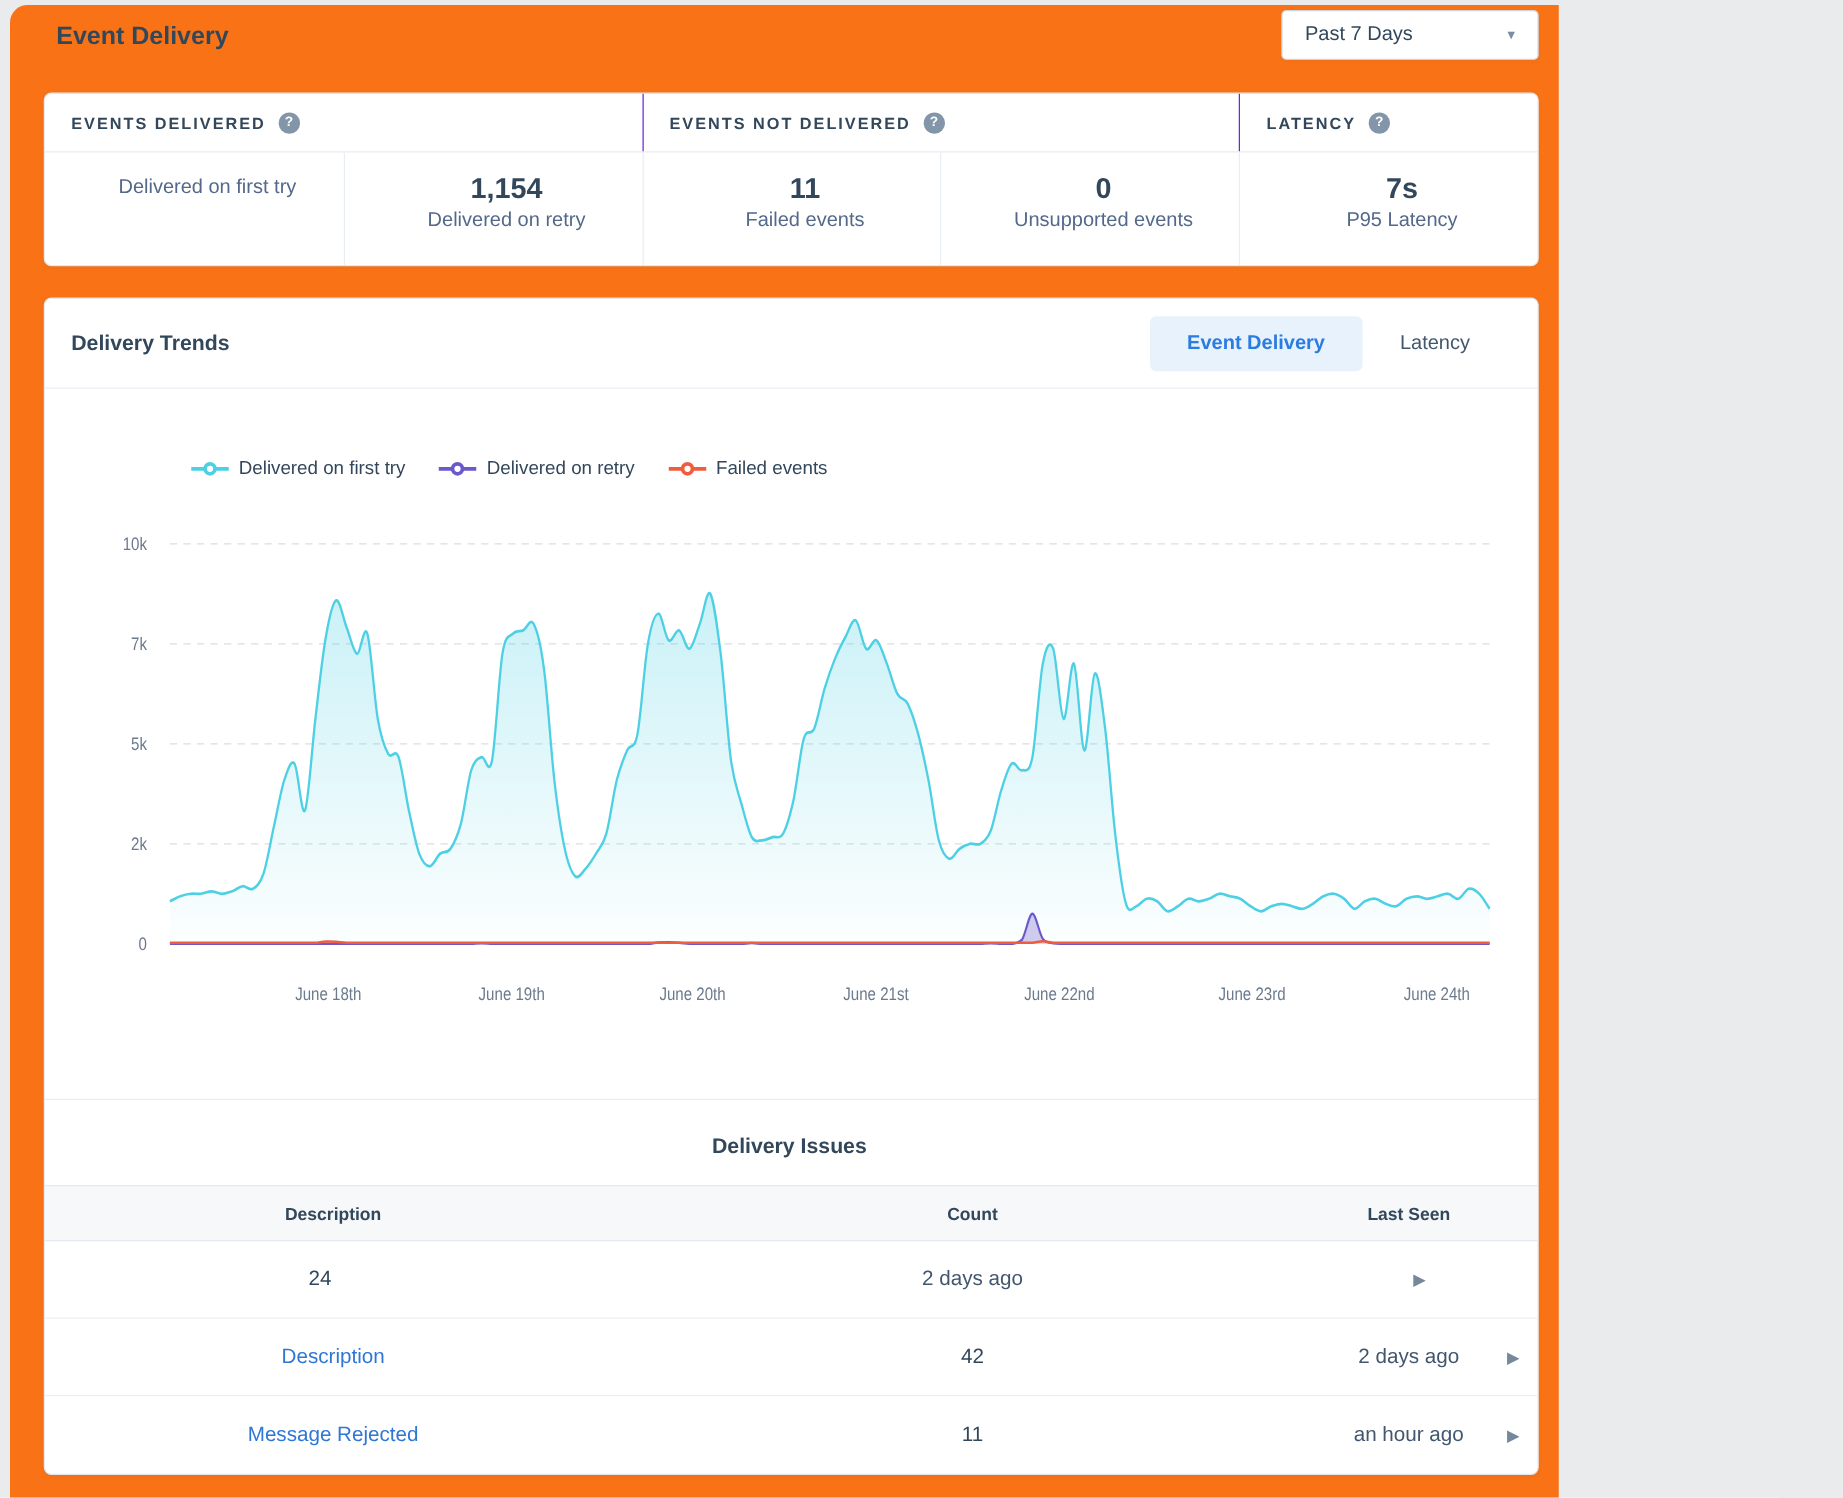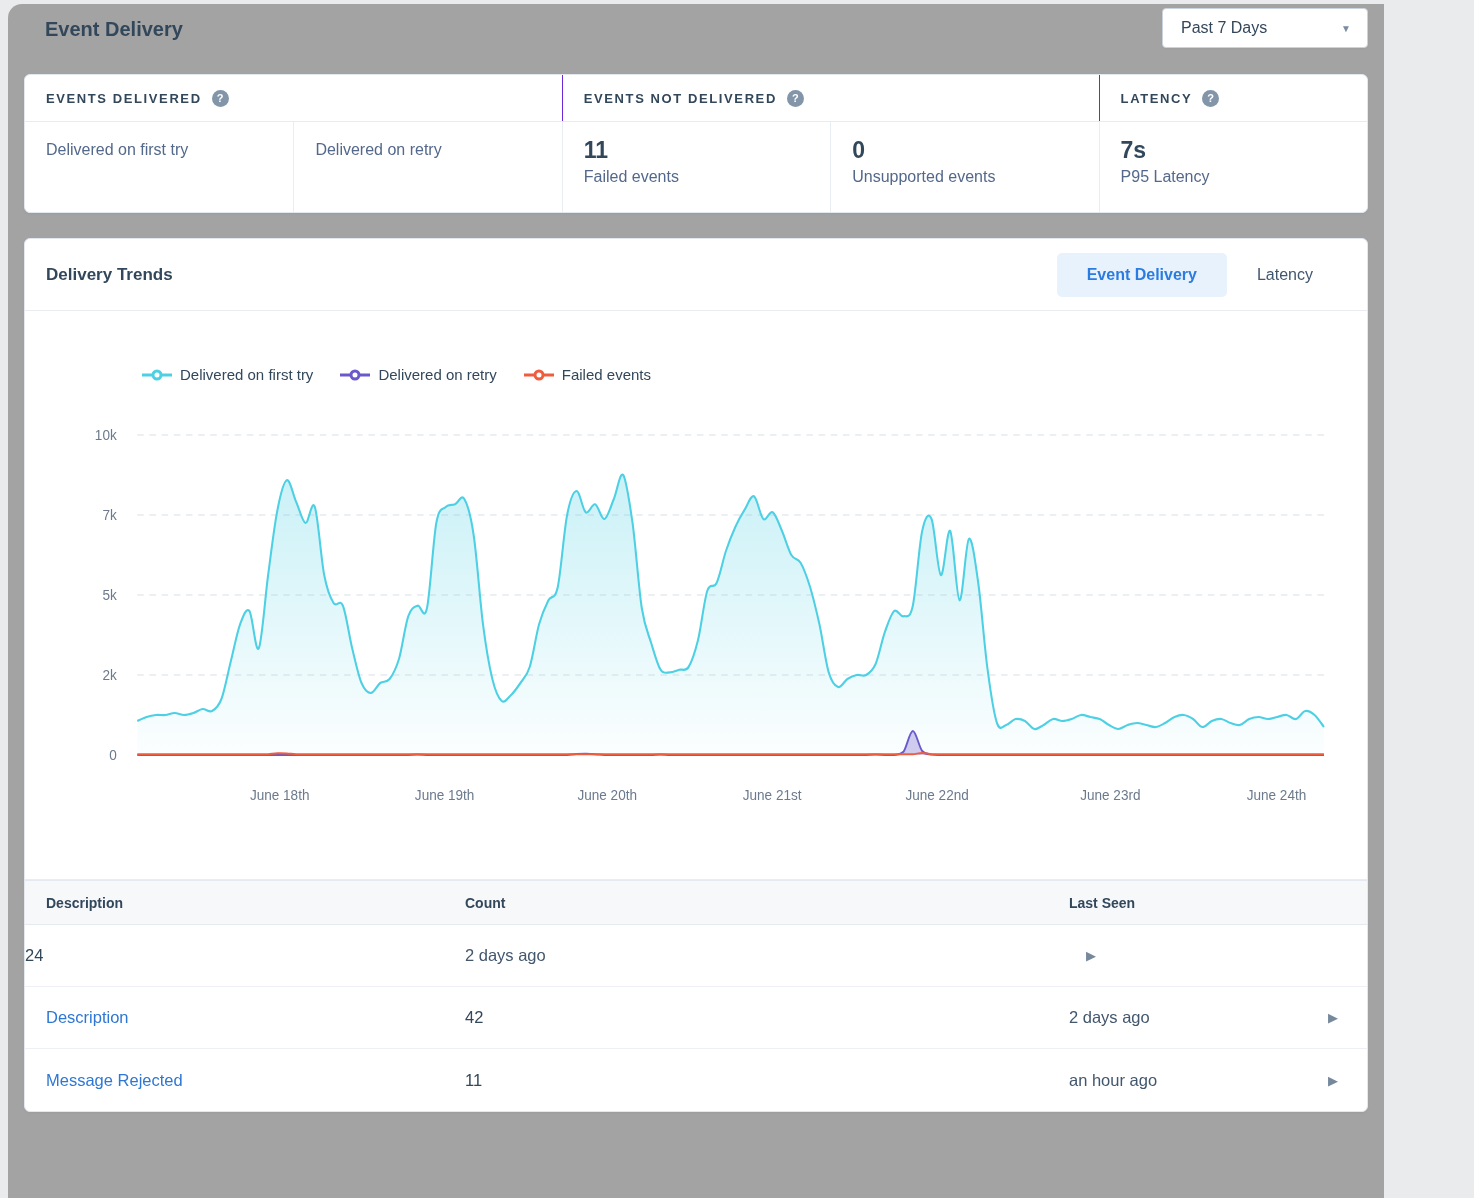--- a/index.html
+++ b/index.html
@@ -1,31 +1,31 @@
 <!DOCTYPE html>
 <html><head>
 <meta charset="utf-8">
 <style>
   * { margin:0; padding:0; box-sizing:border-box; }
   html,body { width:1474px; height:1198px; overflow:hidden;
     font-family:"Liberation Sans","DejaVu Sans",sans-serif;
     background:#eaebed; color:#33475b; }
-  .panel { position:absolute; left:8px; top:4px; width:1376px; height:1194px;
-    background:#a3a3a3; border-radius:14px 0 0 0; padding:0 16px; }
+  .panel { position:absolute; left:8px; top:4px; width:1239px; height:1194px;
+    background:#f97316; border-radius:14px 0 0 0; padding:0 16px;text-align:center; }
 
   
   .topbar { height:70px; display:flex; justify-content:space-between; align-items:flex-start; padding-top:4px; }
   .page-title { font-size:20px; font-weight:bold; color:#33475b; margin-top:10px; margin-left:21px; }
   .range-select { width:206px; height:40px; background:#fff; border:1px solid #cbd3dc; border-radius:4px;
     display:flex; align-items:center; justify-content:space-between; padding:0 16px 0 18px;
     font-size:16px; color:#33475b; cursor:pointer; box-shadow:0 1px 2px rgba(45,62,80,.04); }
   .caret { font-size:10px; color:#7b8ca1; }
 
   
-  .card { background:#fff; border:1px solid #e2e8ee; border-radius:6px; box-shadow:0 1px 3px rgba(45,62,80,.05); }
+  .card { background:#fff; border:1px solid #e2e8ee; border-radius:6px; box-shadow:0 1px 3px rgba(45,62,80,.05);margin-left:11px; }
 
   
   .stats-card { height:139px; }
   .stats-head { display:flex; border-bottom:1px solid #e7ecf1; height:47px; }
   .stats-head .grp { flex:0 0 40%; display:flex; align-items:center; gap:10px; padding-left:21px;
     font-size:13px; font-weight:bold; letter-spacing:1.6px; color:#33475b; }
   .stats-head .grp.g3 { flex:0 0 20%; }
   .stats-head .grp + .grp { border-left:1px solid #6d28d9; }
   .help-icon { width:17px; height:17px; border-radius:50%; background:#8295a9; color:#fff;
     font-size:11px; font-weight:bold; letter-spacing:0; display:inline-flex; align-items:center; justify-content:center; cursor:pointer; }
@@ -92,20 +92,21 @@
       <div class="grp g3">
         <span>LATENCY</span>
         <span class="help-icon">?</span>
       </div>
     </div>
     <div class="stats-vals">
       <div class="metric">
         <div class="lbl">Delivered on first try</div>
       </div>
       <div class="metric">
+        <div class="val">1,154</div>
         <div class="lbl">Delivered on retry</div>
       </div>
       <div class="metric">
         <div class="val">11</div>
         <div class="lbl">Failed events</div>
       </div>
       <div class="metric">
         <div class="val">0</div>
         <div class="lbl">Unsupported events</div>
       </div>
@@ -174,20 +175,21 @@
           <text x="1337.28" y="489" text-anchor="middle" fill="#6b7a8d" font-size="14.5">June 24th</text>
           <path d="M120.0,410.0C121.7,409.3 126.7,407.0 130.0,406.0C133.3,405.0 136.6,404.3 140.0,404.0C143.3,403.7 146.6,404.3 150.0,404.0C153.3,403.7 156.6,402.0 159.9,402.0C163.3,402.0 166.6,404.0 169.9,404.0C173.2,404.0 176.6,403.0 179.9,402.0C183.2,401.0 186.6,398.3 189.9,398.0C193.2,397.7 196.5,401.7 199.9,400.0C203.2,398.3 206.5,396.2 209.9,388.0C213.2,379.8 216.5,363.1 219.8,350.7C223.2,338.2 226.5,321.8 229.8,313.3C233.2,304.9 236.5,296.0 239.8,300.0C243.1,304.0 246.5,343.3 249.8,337.3C253.1,331.3 256.5,287.1 259.8,264.0C263.1,240.9 266.4,214.4 269.8,198.7C273.1,182.9 276.4,170.7 279.7,169.3C283.1,168.0 286.4,183.6 289.7,190.7C293.1,197.8 296.4,211.1 299.7,212.0C303.0,212.9 306.4,187.3 309.7,196.0C313.0,204.7 316.4,248.0 319.7,264.0C323.0,280.0 326.3,286.9 329.7,292.0C333.0,297.1 336.3,287.1 339.7,294.7C343.0,302.2 346.3,324.4 349.6,337.3C353.0,350.2 356.3,364.6 359.6,372.0C363.0,379.4 366.3,382.0 369.6,382.0C372.9,382.0 376.3,374.3 379.6,372.0C382.9,369.7 386.2,372.0 389.6,368.0C392.9,364.0 396.2,358.4 399.6,348.0C402.9,337.6 406.2,314.2 409.5,305.3C412.9,296.4 416.2,296.0 419.5,294.7C422.9,293.3 426.2,311.1 429.5,297.3C432.8,283.6 436.2,228.9 439.5,212.0C442.8,195.1 446.2,199.1 449.5,196.0C452.8,192.9 456.1,194.7 459.5,193.3C462.8,192.0 466.1,182.9 469.4,188.0C472.8,193.1 476.1,203.1 479.4,224.0C482.8,244.9 486.1,289.3 489.4,313.3C492.7,337.3 496.1,355.2 499.4,368.0C502.7,380.8 506.1,387.3 509.4,390.0C512.7,392.7 516.0,387.0 519.4,384.0C522.7,381.0 526.0,376.7 529.4,372.0C532.7,367.3 536.0,365.8 539.3,356.0C542.7,346.2 546.0,324.4 549.3,313.3C552.7,302.2 556.0,295.6 559.3,289.3C562.6,283.1 566.0,290.2 569.3,276.0C572.6,261.8 575.9,220.0 579.3,204.0C582.6,188.0 585.9,180.4 589.3,180.0C592.6,179.6 595.9,199.1 599.2,201.3C602.6,203.6 605.9,192.2 609.2,193.3C612.6,194.4 615.9,208.9 619.2,208.0C622.5,207.1 625.9,195.3 629.2,188.0C632.5,180.7 635.9,160.0 639.2,164.0C642.5,168.0 645.8,189.8 649.2,212.0C652.5,234.2 655.8,277.3 659.1,297.3C662.5,317.3 665.8,321.8 669.1,332.0C672.5,342.2 675.8,353.8 679.1,358.7C682.4,363.6 685.8,361.3 689.1,361.3C692.4,361.3 695.8,359.6 699.1,358.7C702.4,357.8 705.7,360.9 709.1,356.0C712.4,351.1 715.7,342.0 719.1,329.3C722.4,316.7 725.7,289.6 729.0,280.0C732.4,270.4 735.7,278.7 739.0,272.0C742.4,265.3 745.7,249.3 749.0,240.0C752.3,230.7 755.7,222.9 759.0,216.0C762.3,209.1 765.6,203.8 769.0,198.7C772.3,193.6 775.6,183.8 779.0,185.3C782.3,186.9 785.6,205.3 788.9,208.0C792.3,210.7 795.6,199.3 798.9,201.3C802.3,203.3 805.6,212.9 808.9,220.0C812.2,227.1 815.6,238.7 818.9,244.0C822.2,249.3 825.6,246.7 828.9,252.0C832.2,257.3 835.5,265.8 838.9,276.0C842.2,286.2 845.5,299.1 848.9,313.3C852.2,327.6 855.5,350.9 858.8,361.3C862.2,371.8 865.5,374.9 868.8,376.0C872.1,377.1 875.5,370.0 878.8,368.0C882.1,366.0 885.5,364.7 888.8,364.0C892.1,363.3 895.4,365.8 898.8,364.0C902.1,362.2 905.4,360.4 908.8,353.3C912.1,346.2 915.4,330.2 918.7,321.3C922.1,312.4 925.4,302.7 928.7,300.0C932.1,297.3 935.4,306.2 938.7,305.3C942.0,304.4 945.4,308.9 948.7,294.7C952.0,280.4 955.3,234.4 958.7,220.0C962.0,205.6 965.3,200.7 968.7,208.0C972.0,215.3 975.3,262.0 978.6,264.0C982.0,266.0 985.3,215.8 988.6,220.0C992.0,224.2 995.3,288.0 998.6,289.3C1001.9,290.7 1005.3,230.9 1008.6,228.0C1011.9,225.1 1015.3,250.2 1018.6,272.0C1021.9,293.8 1025.2,335.3 1028.6,358.7C1031.9,382.0 1035.2,402.8 1038.6,412.0C1041.9,421.2 1045.2,414.7 1048.5,414.0C1051.9,413.3 1055.2,408.7 1058.5,408.0C1061.8,407.3 1065.2,408.3 1068.5,410.0C1071.8,411.7 1075.2,417.3 1078.5,418.0C1081.8,418.7 1085.1,415.7 1088.5,414.0C1091.8,412.3 1095.1,408.7 1098.5,408.0C1101.8,407.3 1105.1,410.0 1108.4,410.0C1111.8,410.0 1115.1,409.0 1118.4,408.0C1121.8,407.0 1125.1,404.3 1128.4,404.0C1131.7,403.7 1135.1,405.3 1138.4,406.0C1141.7,406.7 1145.0,406.7 1148.4,408.0C1151.7,409.3 1155.0,412.3 1158.4,414.0C1161.7,415.7 1165.0,418.0 1168.3,418.0C1171.7,418.0 1175.0,415.0 1178.3,414.0C1181.7,413.0 1185.0,412.0 1188.3,412.0C1191.6,412.0 1195.0,413.3 1198.3,414.0C1201.6,414.7 1205.0,416.3 1208.3,416.0C1211.6,415.7 1214.9,413.7 1218.3,412.0C1221.6,410.3 1224.9,407.3 1228.3,406.0C1231.6,404.7 1234.9,403.7 1238.2,404.0C1241.6,404.3 1244.9,406.0 1248.2,408.0C1251.5,410.0 1254.9,415.7 1258.2,416.0C1261.5,416.3 1264.9,411.3 1268.2,410.0C1271.5,408.7 1274.8,407.7 1278.2,408.0C1281.5,408.3 1284.8,411.0 1288.2,412.0C1291.5,413.0 1294.8,414.7 1298.1,414.0C1301.5,413.3 1304.8,409.3 1308.1,408.0C1311.5,406.7 1314.8,406.0 1318.1,406.0C1321.4,406.0 1324.8,408.0 1328.1,408.0C1331.4,408.0 1334.8,406.7 1338.1,406.0C1341.4,405.3 1344.7,403.7 1348.1,404.0C1351.4,404.3 1354.7,408.7 1358.0,408.0C1361.4,407.3 1364.7,400.7 1368.0,400.0C1371.4,399.3 1374.7,401.3 1378.0,404.0C1381.3,406.7 1386.3,414.0 1388.0,416.0L1388,444L120,444Z" fill="url(#cg)" stroke="none"></path>
           <path d="M120.0,410.0C121.7,409.3 126.7,407.0 130.0,406.0C133.3,405.0 136.6,404.3 140.0,404.0C143.3,403.7 146.6,404.3 150.0,404.0C153.3,403.7 156.6,402.0 159.9,402.0C163.3,402.0 166.6,404.0 169.9,404.0C173.2,404.0 176.6,403.0 179.9,402.0C183.2,401.0 186.6,398.3 189.9,398.0C193.2,397.7 196.5,401.7 199.9,400.0C203.2,398.3 206.5,396.2 209.9,388.0C213.2,379.8 216.5,363.1 219.8,350.7C223.2,338.2 226.5,321.8 229.8,313.3C233.2,304.9 236.5,296.0 239.8,300.0C243.1,304.0 246.5,343.3 249.8,337.3C253.1,331.3 256.5,287.1 259.8,264.0C263.1,240.9 266.4,214.4 269.8,198.7C273.1,182.9 276.4,170.7 279.7,169.3C283.1,168.0 286.4,183.6 289.7,190.7C293.1,197.8 296.4,211.1 299.7,212.0C303.0,212.9 306.4,187.3 309.7,196.0C313.0,204.7 316.4,248.0 319.7,264.0C323.0,280.0 326.3,286.9 329.7,292.0C333.0,297.1 336.3,287.1 339.7,294.7C343.0,302.2 346.3,324.4 349.6,337.3C353.0,350.2 356.3,364.6 359.6,372.0C363.0,379.4 366.3,382.0 369.6,382.0C372.9,382.0 376.3,374.3 379.6,372.0C382.9,369.7 386.2,372.0 389.6,368.0C392.9,364.0 396.2,358.4 399.6,348.0C402.9,337.6 406.2,314.2 409.5,305.3C412.9,296.4 416.2,296.0 419.5,294.7C422.9,293.3 426.2,311.1 429.5,297.3C432.8,283.6 436.2,228.9 439.5,212.0C442.8,195.1 446.2,199.1 449.5,196.0C452.8,192.9 456.1,194.7 459.5,193.3C462.8,192.0 466.1,182.9 469.4,188.0C472.8,193.1 476.1,203.1 479.4,224.0C482.8,244.9 486.1,289.3 489.4,313.3C492.7,337.3 496.1,355.2 499.4,368.0C502.7,380.8 506.1,387.3 509.4,390.0C512.7,392.7 516.0,387.0 519.4,384.0C522.7,381.0 526.0,376.7 529.4,372.0C532.7,367.3 536.0,365.8 539.3,356.0C542.7,346.2 546.0,324.4 549.3,313.3C552.7,302.2 556.0,295.6 559.3,289.3C562.6,283.1 566.0,290.2 569.3,276.0C572.6,261.8 575.9,220.0 579.3,204.0C582.6,188.0 585.9,180.4 589.3,180.0C592.6,179.6 595.9,199.1 599.2,201.3C602.6,203.6 605.9,192.2 609.2,193.3C612.6,194.4 615.9,208.9 619.2,208.0C622.5,207.1 625.9,195.3 629.2,188.0C632.5,180.7 635.9,160.0 639.2,164.0C642.5,168.0 645.8,189.8 649.2,212.0C652.5,234.2 655.8,277.3 659.1,297.3C662.5,317.3 665.8,321.8 669.1,332.0C672.5,342.2 675.8,353.8 679.1,358.7C682.4,363.6 685.8,361.3 689.1,361.3C692.4,361.3 695.8,359.6 699.1,358.7C702.4,357.8 705.7,360.9 709.1,356.0C712.4,351.1 715.7,342.0 719.1,329.3C722.4,316.7 725.7,289.6 729.0,280.0C732.4,270.4 735.7,278.7 739.0,272.0C742.4,265.3 745.7,249.3 749.0,240.0C752.3,230.7 755.7,222.9 759.0,216.0C762.3,209.1 765.6,203.8 769.0,198.7C772.3,193.6 775.6,183.8 779.0,185.3C782.3,186.9 785.6,205.3 788.9,208.0C792.3,210.7 795.6,199.3 798.9,201.3C802.3,203.3 805.6,212.9 808.9,220.0C812.2,227.1 815.6,238.7 818.9,244.0C822.2,249.3 825.6,246.7 828.9,252.0C832.2,257.3 835.5,265.8 838.9,276.0C842.2,286.2 845.5,299.1 848.9,313.3C852.2,327.6 855.5,350.9 858.8,361.3C862.2,371.8 865.5,374.9 868.8,376.0C872.1,377.1 875.5,370.0 878.8,368.0C882.1,366.0 885.5,364.7 888.8,364.0C892.1,363.3 895.4,365.8 898.8,364.0C902.1,362.2 905.4,360.4 908.8,353.3C912.1,346.2 915.4,330.2 918.7,321.3C922.1,312.4 925.4,302.7 928.7,300.0C932.1,297.3 935.4,306.2 938.7,305.3C942.0,304.4 945.4,308.9 948.7,294.7C952.0,280.4 955.3,234.4 958.7,220.0C962.0,205.6 965.3,200.7 968.7,208.0C972.0,215.3 975.3,262.0 978.6,264.0C982.0,266.0 985.3,215.8 988.6,220.0C992.0,224.2 995.3,288.0 998.6,289.3C1001.9,290.7 1005.3,230.9 1008.6,228.0C1011.9,225.1 1015.3,250.2 1018.6,272.0C1021.9,293.8 1025.2,335.3 1028.6,358.7C1031.9,382.0 1035.2,402.8 1038.6,412.0C1041.9,421.2 1045.2,414.7 1048.5,414.0C1051.9,413.3 1055.2,408.7 1058.5,408.0C1061.8,407.3 1065.2,408.3 1068.5,410.0C1071.8,411.7 1075.2,417.3 1078.5,418.0C1081.8,418.7 1085.1,415.7 1088.5,414.0C1091.8,412.3 1095.1,408.7 1098.5,408.0C1101.8,407.3 1105.1,410.0 1108.4,410.0C1111.8,410.0 1115.1,409.0 1118.4,408.0C1121.8,407.0 1125.1,404.3 1128.4,404.0C1131.7,403.7 1135.1,405.3 1138.4,406.0C1141.7,406.7 1145.0,406.7 1148.4,408.0C1151.7,409.3 1155.0,412.3 1158.4,414.0C1161.7,415.7 1165.0,418.0 1168.3,418.0C1171.7,418.0 1175.0,415.0 1178.3,414.0C1181.7,413.0 1185.0,412.0 1188.3,412.0C1191.6,412.0 1195.0,413.3 1198.3,414.0C1201.6,414.7 1205.0,416.3 1208.3,416.0C1211.6,415.7 1214.9,413.7 1218.3,412.0C1221.6,410.3 1224.9,407.3 1228.3,406.0C1231.6,404.7 1234.9,403.7 1238.2,404.0C1241.6,404.3 1244.9,406.0 1248.2,408.0C1251.5,410.0 1254.9,415.7 1258.2,416.0C1261.5,416.3 1264.9,411.3 1268.2,410.0C1271.5,408.7 1274.8,407.7 1278.2,408.0C1281.5,408.3 1284.8,411.0 1288.2,412.0C1291.5,413.0 1294.8,414.7 1298.1,414.0C1301.5,413.3 1304.8,409.3 1308.1,408.0C1311.5,406.7 1314.8,406.0 1318.1,406.0C1321.4,406.0 1324.8,408.0 1328.1,408.0C1331.4,408.0 1334.8,406.7 1338.1,406.0C1341.4,405.3 1344.7,403.7 1348.1,404.0C1351.4,404.3 1354.7,408.7 1358.0,408.0C1361.4,407.3 1364.7,400.7 1368.0,400.0C1371.4,399.3 1374.7,401.3 1378.0,404.0C1381.3,406.7 1386.3,414.0 1388.0,416.0" fill="none" stroke="#4dd0e4" stroke-width="2.2" stroke-linejoin="round"></path>
           <path d="M120.0,444.0C121.7,444.0 126.7,444.0 130.0,444.0C133.3,444.0 136.6,444.0 140.0,444.0C143.3,444.0 146.6,444.0 150.0,444.0C153.3,444.0 156.6,444.0 159.9,444.0C163.3,444.0 166.6,444.0 169.9,444.0C173.2,444.0 176.6,444.0 179.9,444.0C183.2,444.0 186.6,444.0 189.9,444.0C193.2,444.0 196.5,444.0 199.9,444.0C203.2,444.0 206.5,444.0 209.9,444.0C213.2,444.0 216.5,444.0 219.8,444.0C223.2,444.0 226.5,444.0 229.8,444.0C233.2,444.0 236.5,444.0 239.8,444.0C243.1,444.0 246.5,444.0 249.8,444.0C253.1,444.0 256.5,444.0 259.8,444.0C263.1,444.0 266.4,444.0 269.8,444.0C273.1,444.0 276.4,444.0 279.7,444.0C283.1,444.0 286.4,444.0 289.7,444.0C293.1,444.0 296.4,444.0 299.7,444.0C303.0,444.0 306.4,444.0 309.7,444.0C313.0,444.0 316.4,444.0 319.7,444.0C323.0,444.0 326.3,444.0 329.7,444.0C333.0,444.0 336.3,444.0 339.7,444.0C343.0,444.0 346.3,444.0 349.6,444.0C353.0,444.0 356.3,444.0 359.6,444.0C363.0,444.0 366.3,444.0 369.6,444.0C372.9,444.0 376.3,444.0 379.6,444.0C382.9,444.0 386.2,444.0 389.6,444.0C392.9,444.0 396.2,444.0 399.6,444.0C402.9,444.0 406.2,444.0 409.5,444.0C412.9,443.9 416.2,443.6 419.5,443.6C422.9,443.6 426.2,443.9 429.5,444.0C432.8,444.0 436.2,444.0 439.5,444.0C442.8,444.0 446.2,444.0 449.5,444.0C452.8,444.0 456.1,444.0 459.5,444.0C462.8,444.0 466.1,444.0 469.4,444.0C472.8,444.0 476.1,444.0 479.4,444.0C482.8,444.0 486.1,444.0 489.4,444.0C492.7,444.0 496.1,444.0 499.4,444.0C502.7,444.0 506.1,444.0 509.4,444.0C512.7,444.0 516.0,444.0 519.4,444.0C522.7,444.0 526.0,444.0 529.4,444.0C532.7,444.0 536.0,444.0 539.3,444.0C542.7,444.0 546.0,444.0 549.3,444.0C552.7,444.0 556.0,444.0 559.3,444.0C562.6,444.0 566.0,444.0 569.3,444.0C572.6,444.0 575.9,444.0 579.3,444.0C582.6,443.8 585.9,443.2 589.3,443.0C592.6,442.8 595.9,442.8 599.2,442.8C602.6,442.8 605.9,443.0 609.2,443.2C612.6,443.4 615.9,443.9 619.2,444.0C622.5,444.0 625.9,444.0 629.2,444.0C632.5,444.0 635.9,444.0 639.2,444.0C642.5,444.0 645.8,444.0 649.2,444.0C652.5,444.0 655.8,444.0 659.1,444.0C662.5,444.0 665.8,444.0 669.1,444.0C672.5,443.9 675.8,443.4 679.1,443.4C682.4,443.4 685.8,443.9 689.1,444.0C692.4,444.0 695.8,444.0 699.1,444.0C702.4,444.0 705.7,444.0 709.1,444.0C712.4,444.0 715.7,444.0 719.1,444.0C722.4,444.0 725.7,444.0 729.0,444.0C732.4,444.0 735.7,444.0 739.0,444.0C742.4,444.0 745.7,444.0 749.0,444.0C752.3,444.0 755.7,444.0 759.0,444.0C762.3,444.0 765.6,444.0 769.0,444.0C772.3,444.0 775.6,444.0 779.0,444.0C782.3,444.0 785.6,444.0 788.9,444.0C792.3,444.0 795.6,444.0 798.9,444.0C802.3,444.0 805.6,444.0 808.9,444.0C812.2,444.0 815.6,444.0 818.9,444.0C822.2,444.0 825.6,444.0 828.9,444.0C832.2,444.0 835.5,444.0 838.9,444.0C842.2,444.0 845.5,444.0 848.9,444.0C852.2,444.0 855.5,444.0 858.8,444.0C862.2,444.0 865.5,444.0 868.8,444.0C872.1,444.0 875.5,444.0 878.8,444.0C882.1,444.0 885.5,444.0 888.8,444.0C892.1,444.0 895.4,444.0 898.8,444.0C902.1,443.9 905.4,443.6 908.8,443.6C912.1,443.6 915.4,443.9 918.7,444.0C922.1,444.0 925.4,444.0 928.7,444.0C932.1,443.5 935.4,444.0 938.7,440.8C942.0,436.8 945.4,420.1 948.7,420.0C952.0,419.9 955.3,436.1 958.7,440.0C962.0,443.9 965.3,442.9 968.7,443.6C972.0,444.0 975.3,443.9 978.6,444.0C982.0,444.0 985.3,444.0 988.6,444.0C992.0,444.0 995.3,444.0 998.6,444.0C1001.9,444.0 1005.3,444.0 1008.6,444.0C1011.9,444.0 1015.3,444.0 1018.6,444.0C1021.9,444.0 1025.2,444.0 1028.6,444.0C1031.9,444.0 1035.2,444.0 1038.6,444.0C1041.9,444.0 1045.2,444.0 1048.5,444.0C1051.9,444.0 1055.2,444.0 1058.5,444.0C1061.8,444.0 1065.2,444.0 1068.5,444.0C1071.8,444.0 1075.2,444.0 1078.5,444.0C1081.8,444.0 1085.1,444.0 1088.5,444.0C1091.8,444.0 1095.1,444.0 1098.5,444.0C1101.8,444.0 1105.1,444.0 1108.4,444.0C1111.8,444.0 1115.1,444.0 1118.4,444.0C1121.8,444.0 1125.1,444.0 1128.4,444.0C1131.7,444.0 1135.1,444.0 1138.4,444.0C1141.7,444.0 1145.0,444.0 1148.4,444.0C1151.7,444.0 1155.0,444.0 1158.4,444.0C1161.7,444.0 1165.0,444.0 1168.3,444.0C1171.7,444.0 1175.0,444.0 1178.3,444.0C1181.7,444.0 1185.0,444.0 1188.3,444.0C1191.6,444.0 1195.0,444.0 1198.3,444.0C1201.6,444.0 1205.0,444.0 1208.3,444.0C1211.6,444.0 1214.9,444.0 1218.3,444.0C1221.6,444.0 1224.9,444.0 1228.3,444.0C1231.6,444.0 1234.9,444.0 1238.2,444.0C1241.6,444.0 1244.9,444.0 1248.2,444.0C1251.5,444.0 1254.9,444.0 1258.2,444.0C1261.5,444.0 1264.9,444.0 1268.2,444.0C1271.5,444.0 1274.8,444.0 1278.2,444.0C1281.5,444.0 1284.8,444.0 1288.2,444.0C1291.5,444.0 1294.8,444.0 1298.1,444.0C1301.5,444.0 1304.8,444.0 1308.1,444.0C1311.5,444.0 1314.8,444.0 1318.1,444.0C1321.4,444.0 1324.8,444.0 1328.1,444.0C1331.4,444.0 1334.8,444.0 1338.1,444.0C1341.4,444.0 1344.7,444.0 1348.1,444.0C1351.4,444.0 1354.7,444.0 1358.0,444.0C1361.4,444.0 1364.7,444.0 1368.0,444.0C1371.4,444.0 1374.7,444.0 1378.0,444.0C1381.3,444.0 1386.3,444.0 1388.0,444.0L1388,444L120,444Z" fill="rgba(106,89,203,0.30)" stroke="none"></path>
           <path d="M120.0,444.0C121.7,444.0 126.7,444.0 130.0,444.0C133.3,444.0 136.6,444.0 140.0,444.0C143.3,444.0 146.6,444.0 150.0,444.0C153.3,444.0 156.6,444.0 159.9,444.0C163.3,444.0 166.6,444.0 169.9,444.0C173.2,444.0 176.6,444.0 179.9,444.0C183.2,444.0 186.6,444.0 189.9,444.0C193.2,444.0 196.5,444.0 199.9,444.0C203.2,444.0 206.5,444.0 209.9,444.0C213.2,444.0 216.5,444.0 219.8,444.0C223.2,444.0 226.5,444.0 229.8,444.0C233.2,444.0 236.5,444.0 239.8,444.0C243.1,444.0 246.5,444.0 249.8,444.0C253.1,444.0 256.5,444.0 259.8,444.0C263.1,444.0 266.4,444.0 269.8,444.0C273.1,444.0 276.4,444.0 279.7,444.0C283.1,444.0 286.4,444.0 289.7,444.0C293.1,444.0 296.4,444.0 299.7,444.0C303.0,444.0 306.4,444.0 309.7,444.0C313.0,444.0 316.4,444.0 319.7,444.0C323.0,444.0 326.3,444.0 329.7,444.0C333.0,444.0 336.3,444.0 339.7,444.0C343.0,444.0 346.3,444.0 349.6,444.0C353.0,444.0 356.3,444.0 359.6,444.0C363.0,444.0 366.3,444.0 369.6,444.0C372.9,444.0 376.3,444.0 379.6,444.0C382.9,444.0 386.2,444.0 389.6,444.0C392.9,444.0 396.2,444.0 399.6,444.0C402.9,444.0 406.2,444.0 409.5,444.0C412.9,443.9 416.2,443.6 419.5,443.6C422.9,443.6 426.2,443.9 429.5,444.0C432.8,444.0 436.2,444.0 439.5,444.0C442.8,444.0 446.2,444.0 449.5,444.0C452.8,444.0 456.1,444.0 459.5,444.0C462.8,444.0 466.1,444.0 469.4,444.0C472.8,444.0 476.1,444.0 479.4,444.0C482.8,444.0 486.1,444.0 489.4,444.0C492.7,444.0 496.1,444.0 499.4,444.0C502.7,444.0 506.1,444.0 509.4,444.0C512.7,444.0 516.0,444.0 519.4,444.0C522.7,444.0 526.0,444.0 529.4,444.0C532.7,444.0 536.0,444.0 539.3,444.0C542.7,444.0 546.0,444.0 549.3,444.0C552.7,444.0 556.0,444.0 559.3,444.0C562.6,444.0 566.0,444.0 569.3,444.0C572.6,444.0 575.9,444.0 579.3,444.0C582.6,443.8 585.9,443.2 589.3,443.0C592.6,442.8 595.9,442.8 599.2,442.8C602.6,442.8 605.9,443.0 609.2,443.2C612.6,443.4 615.9,443.9 619.2,444.0C622.5,444.0 625.9,444.0 629.2,444.0C632.5,444.0 635.9,444.0 639.2,444.0C642.5,444.0 645.8,444.0 649.2,444.0C652.5,444.0 655.8,444.0 659.1,444.0C662.5,444.0 665.8,444.0 669.1,444.0C672.5,443.9 675.8,443.4 679.1,443.4C682.4,443.4 685.8,443.9 689.1,444.0C692.4,444.0 695.8,444.0 699.1,444.0C702.4,444.0 705.7,444.0 709.1,444.0C712.4,444.0 715.7,444.0 719.1,444.0C722.4,444.0 725.7,444.0 729.0,444.0C732.4,444.0 735.7,444.0 739.0,444.0C742.4,444.0 745.7,444.0 749.0,444.0C752.3,444.0 755.7,444.0 759.0,444.0C762.3,444.0 765.6,444.0 769.0,444.0C772.3,444.0 775.6,444.0 779.0,444.0C782.3,444.0 785.6,444.0 788.9,444.0C792.3,444.0 795.6,444.0 798.9,444.0C802.3,444.0 805.6,444.0 808.9,444.0C812.2,444.0 815.6,444.0 818.9,444.0C822.2,444.0 825.6,444.0 828.9,444.0C832.2,444.0 835.5,444.0 838.9,444.0C842.2,444.0 845.5,444.0 848.9,444.0C852.2,444.0 855.5,444.0 858.8,444.0C862.2,444.0 865.5,444.0 868.8,444.0C872.1,444.0 875.5,444.0 878.8,444.0C882.1,444.0 885.5,444.0 888.8,444.0C892.1,444.0 895.4,444.0 898.8,444.0C902.1,443.9 905.4,443.6 908.8,443.6C912.1,443.6 915.4,443.9 918.7,444.0C922.1,444.0 925.4,444.0 928.7,444.0C932.1,443.5 935.4,444.0 938.7,440.8C942.0,436.8 945.4,420.1 948.7,420.0C952.0,419.9 955.3,436.1 958.7,440.0C962.0,443.9 965.3,442.9 968.7,443.6C972.0,444.0 975.3,443.9 978.6,444.0C982.0,444.0 985.3,444.0 988.6,444.0C992.0,444.0 995.3,444.0 998.6,444.0C1001.9,444.0 1005.3,444.0 1008.6,444.0C1011.9,444.0 1015.3,444.0 1018.6,444.0C1021.9,444.0 1025.2,444.0 1028.6,444.0C1031.9,444.0 1035.2,444.0 1038.6,444.0C1041.9,444.0 1045.2,444.0 1048.5,444.0C1051.9,444.0 1055.2,444.0 1058.5,444.0C1061.8,444.0 1065.2,444.0 1068.5,444.0C1071.8,444.0 1075.2,444.0 1078.5,444.0C1081.8,444.0 1085.1,444.0 1088.5,444.0C1091.8,444.0 1095.1,444.0 1098.5,444.0C1101.8,444.0 1105.1,444.0 1108.4,444.0C1111.8,444.0 1115.1,444.0 1118.4,444.0C1121.8,444.0 1125.1,444.0 1128.4,444.0C1131.7,444.0 1135.1,444.0 1138.4,444.0C1141.7,444.0 1145.0,444.0 1148.4,444.0C1151.7,444.0 1155.0,444.0 1158.4,444.0C1161.7,444.0 1165.0,444.0 1168.3,444.0C1171.7,444.0 1175.0,444.0 1178.3,444.0C1181.7,444.0 1185.0,444.0 1188.3,444.0C1191.6,444.0 1195.0,444.0 1198.3,444.0C1201.6,444.0 1205.0,444.0 1208.3,444.0C1211.6,444.0 1214.9,444.0 1218.3,444.0C1221.6,444.0 1224.9,444.0 1228.3,444.0C1231.6,444.0 1234.9,444.0 1238.2,444.0C1241.6,444.0 1244.9,444.0 1248.2,444.0C1251.5,444.0 1254.9,444.0 1258.2,444.0C1261.5,444.0 1264.9,444.0 1268.2,444.0C1271.5,444.0 1274.8,444.0 1278.2,444.0C1281.5,444.0 1284.8,444.0 1288.2,444.0C1291.5,444.0 1294.8,444.0 1298.1,444.0C1301.5,444.0 1304.8,444.0 1308.1,444.0C1311.5,444.0 1314.8,444.0 1318.1,444.0C1321.4,444.0 1324.8,444.0 1328.1,444.0C1331.4,444.0 1334.8,444.0 1338.1,444.0C1341.4,444.0 1344.7,444.0 1348.1,444.0C1351.4,444.0 1354.7,444.0 1358.0,444.0C1361.4,444.0 1364.7,444.0 1368.0,444.0C1371.4,444.0 1374.7,444.0 1378.0,444.0C1381.3,444.0 1386.3,444.0 1388.0,444.0" fill="none" stroke="#6a59cb" stroke-width="2"></path>
           <path d="M120.0,443.2C121.7,443.2 126.7,443.2 130.0,443.2C133.3,443.2 136.6,443.2 140.0,443.2C143.3,443.2 146.6,443.2 150.0,443.2C153.3,443.2 156.6,443.2 159.9,443.2C163.3,443.2 166.6,443.2 169.9,443.2C173.2,443.2 176.6,443.2 179.9,443.2C183.2,443.2 186.6,443.2 189.9,443.2C193.2,443.2 196.5,443.2 199.9,443.2C203.2,443.2 206.5,443.2 209.9,443.2C213.2,443.2 216.5,443.2 219.8,443.2C223.2,443.2 226.5,443.2 229.8,443.2C233.2,443.2 236.5,443.2 239.8,443.2C243.1,443.2 246.5,443.2 249.8,443.2C253.1,443.2 256.5,443.4 259.8,443.2C263.1,443.0 266.4,442.3 269.8,442.2C273.1,442.1 276.4,442.2 279.7,442.4C283.1,442.6 286.4,443.1 289.7,443.2C293.1,443.3 296.4,443.2 299.7,443.2C303.0,443.2 306.4,443.2 309.7,443.2C313.0,443.2 316.4,443.2 319.7,443.2C323.0,443.2 326.3,443.2 329.7,443.2C333.0,443.2 336.3,443.2 339.7,443.2C343.0,443.2 346.3,443.2 349.6,443.2C353.0,443.2 356.3,443.2 359.6,443.2C363.0,443.2 366.3,443.2 369.6,443.2C372.9,443.2 376.3,443.2 379.6,443.2C382.9,443.2 386.2,443.2 389.6,443.2C392.9,443.2 396.2,443.2 399.6,443.2C402.9,443.2 406.2,443.2 409.5,443.2C412.9,443.2 416.2,443.2 419.5,443.2C422.9,443.2 426.2,443.2 429.5,443.2C432.8,443.2 436.2,443.2 439.5,443.2C442.8,443.2 446.2,443.2 449.5,443.2C452.8,443.2 456.1,443.2 459.5,443.2C462.8,443.2 466.1,443.2 469.4,443.2C472.8,443.2 476.1,443.2 479.4,443.2C482.8,443.2 486.1,443.2 489.4,443.2C492.7,443.2 496.1,443.2 499.4,443.2C502.7,443.2 506.1,443.2 509.4,443.2C512.7,443.2 516.0,443.2 519.4,443.2C522.7,443.2 526.0,443.2 529.4,443.2C532.7,443.2 536.0,443.2 539.3,443.2C542.7,443.2 546.0,443.2 549.3,443.2C552.7,443.2 556.0,443.2 559.3,443.2C562.6,443.2 566.0,443.2 569.3,443.2C572.6,443.2 575.9,443.2 579.3,443.2C582.6,443.2 585.9,443.2 589.3,443.2C592.6,443.2 595.9,443.2 599.2,443.2C602.6,443.2 605.9,443.2 609.2,443.2C612.6,443.2 615.9,443.2 619.2,443.2C622.5,443.2 625.9,443.2 629.2,443.2C632.5,443.2 635.9,443.2 639.2,443.2C642.5,443.2 645.8,443.2 649.2,443.2C652.5,443.2 655.8,443.2 659.1,443.2C662.5,443.2 665.8,443.2 669.1,443.2C672.5,443.2 675.8,443.2 679.1,443.2C682.4,443.2 685.8,443.2 689.1,443.2C692.4,443.2 695.8,443.2 699.1,443.2C702.4,443.2 705.7,443.2 709.1,443.2C712.4,443.2 715.7,443.2 719.1,443.2C722.4,443.2 725.7,443.2 729.0,443.2C732.4,443.2 735.7,443.2 739.0,443.2C742.4,443.2 745.7,443.2 749.0,443.2C752.3,443.2 755.7,443.2 759.0,443.2C762.3,443.2 765.6,443.2 769.0,443.2C772.3,443.2 775.6,443.2 779.0,443.2C782.3,443.2 785.6,443.2 788.9,443.2C792.3,443.2 795.6,443.2 798.9,443.2C802.3,443.2 805.6,443.2 808.9,443.2C812.2,443.2 815.6,443.2 818.9,443.2C822.2,443.2 825.6,443.2 828.9,443.2C832.2,443.2 835.5,443.2 838.9,443.2C842.2,443.2 845.5,443.2 848.9,443.2C852.2,443.2 855.5,443.2 858.8,443.2C862.2,443.2 865.5,443.2 868.8,443.2C872.1,443.2 875.5,443.2 878.8,443.2C882.1,443.2 885.5,443.2 888.8,443.2C892.1,443.2 895.4,443.2 898.8,443.2C902.1,443.2 905.4,443.2 908.8,443.2C912.1,443.2 915.4,443.2 918.7,443.2C922.1,443.2 925.4,443.2 928.7,443.2C932.1,443.2 935.4,443.2 938.7,443.2C942.0,443.2 945.4,443.4 948.7,443.2C952.0,443.0 955.3,442.0 958.7,442.0C962.0,442.0 965.3,443.0 968.7,443.2C972.0,443.4 975.3,443.2 978.6,443.2C982.0,443.2 985.3,443.2 988.6,443.2C992.0,443.2 995.3,443.2 998.6,443.2C1001.9,443.2 1005.3,443.2 1008.6,443.2C1011.9,443.2 1015.3,443.2 1018.6,443.2C1021.9,443.2 1025.2,443.2 1028.6,443.2C1031.9,443.2 1035.2,443.2 1038.6,443.2C1041.9,443.2 1045.2,443.2 1048.5,443.2C1051.9,443.2 1055.2,443.2 1058.5,443.2C1061.8,443.2 1065.2,443.2 1068.5,443.2C1071.8,443.2 1075.2,443.2 1078.5,443.2C1081.8,443.2 1085.1,443.2 1088.5,443.2C1091.8,443.2 1095.1,443.2 1098.5,443.2C1101.8,443.2 1105.1,443.2 1108.4,443.2C1111.8,443.2 1115.1,443.2 1118.4,443.2C1121.8,443.2 1125.1,443.2 1128.4,443.2C1131.7,443.2 1135.1,443.2 1138.4,443.2C1141.7,443.2 1145.0,443.2 1148.4,443.2C1151.7,443.2 1155.0,443.2 1158.4,443.2C1161.7,443.2 1165.0,443.2 1168.3,443.2C1171.7,443.2 1175.0,443.2 1178.3,443.2C1181.7,443.2 1185.0,443.2 1188.3,443.2C1191.6,443.2 1195.0,443.2 1198.3,443.2C1201.6,443.2 1205.0,443.2 1208.3,443.2C1211.6,443.2 1214.9,443.2 1218.3,443.2C1221.6,443.2 1224.9,443.2 1228.3,443.2C1231.6,443.2 1234.9,443.2 1238.2,443.2C1241.6,443.2 1244.9,443.2 1248.2,443.2C1251.5,443.2 1254.9,443.2 1258.2,443.2C1261.5,443.2 1264.9,443.2 1268.2,443.2C1271.5,443.2 1274.8,443.2 1278.2,443.2C1281.5,443.2 1284.8,443.2 1288.2,443.2C1291.5,443.2 1294.8,443.2 1298.1,443.2C1301.5,443.2 1304.8,443.2 1308.1,443.2C1311.5,443.2 1314.8,443.2 1318.1,443.2C1321.4,443.2 1324.8,443.2 1328.1,443.2C1331.4,443.2 1334.8,443.2 1338.1,443.2C1341.4,443.2 1344.7,443.2 1348.1,443.2C1351.4,443.2 1354.7,443.2 1358.0,443.2C1361.4,443.2 1364.7,443.2 1368.0,443.2C1371.4,443.2 1374.7,443.2 1378.0,443.2C1381.3,443.2 1386.3,443.2 1388.0,443.2" fill="none" stroke="#f05c3e" stroke-width="2"></path>
         </svg>
     </div>
 
     <div class="issues">
+      <div class="issues-title section-title">Delivery Issues</div>
       <div class="t-head">
         <div class="c1">Description</div>
         <div>Count</div>
         <div>Last Seen</div>
         <div></div>
       </div>
       <div class="t-row">
         <div class="count">24</div>
         <div class="seen">2 days ago</div>
         <div class="chev">▶</div>

